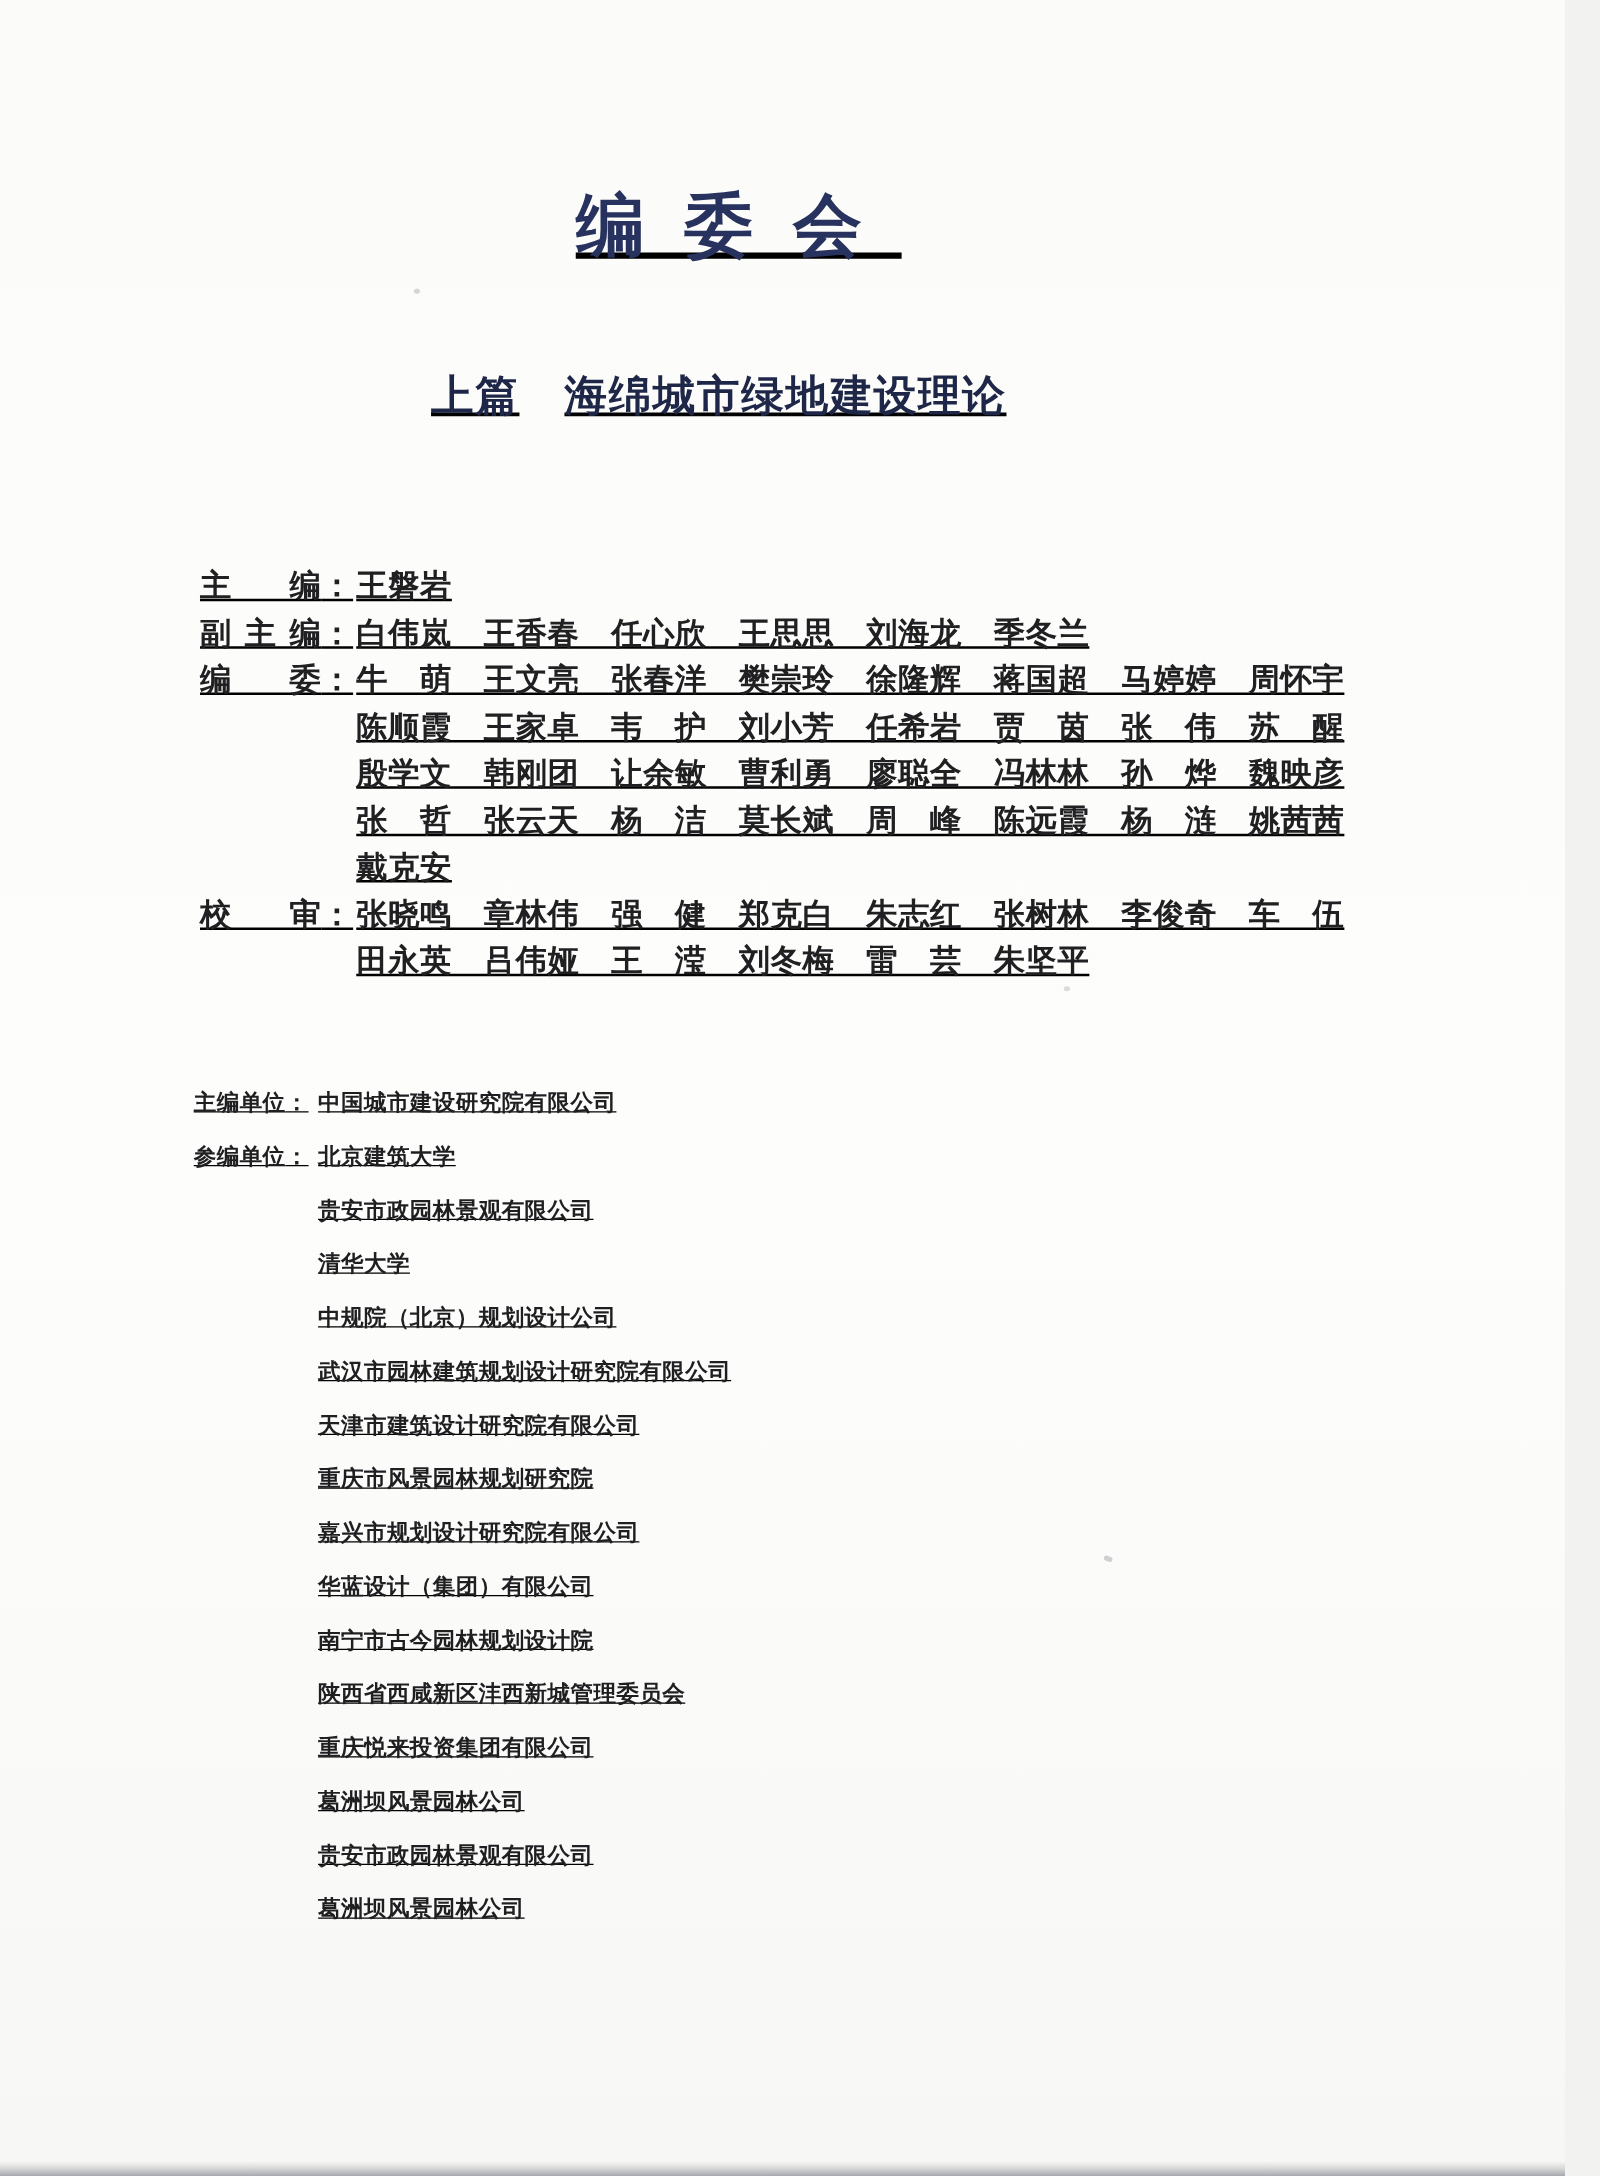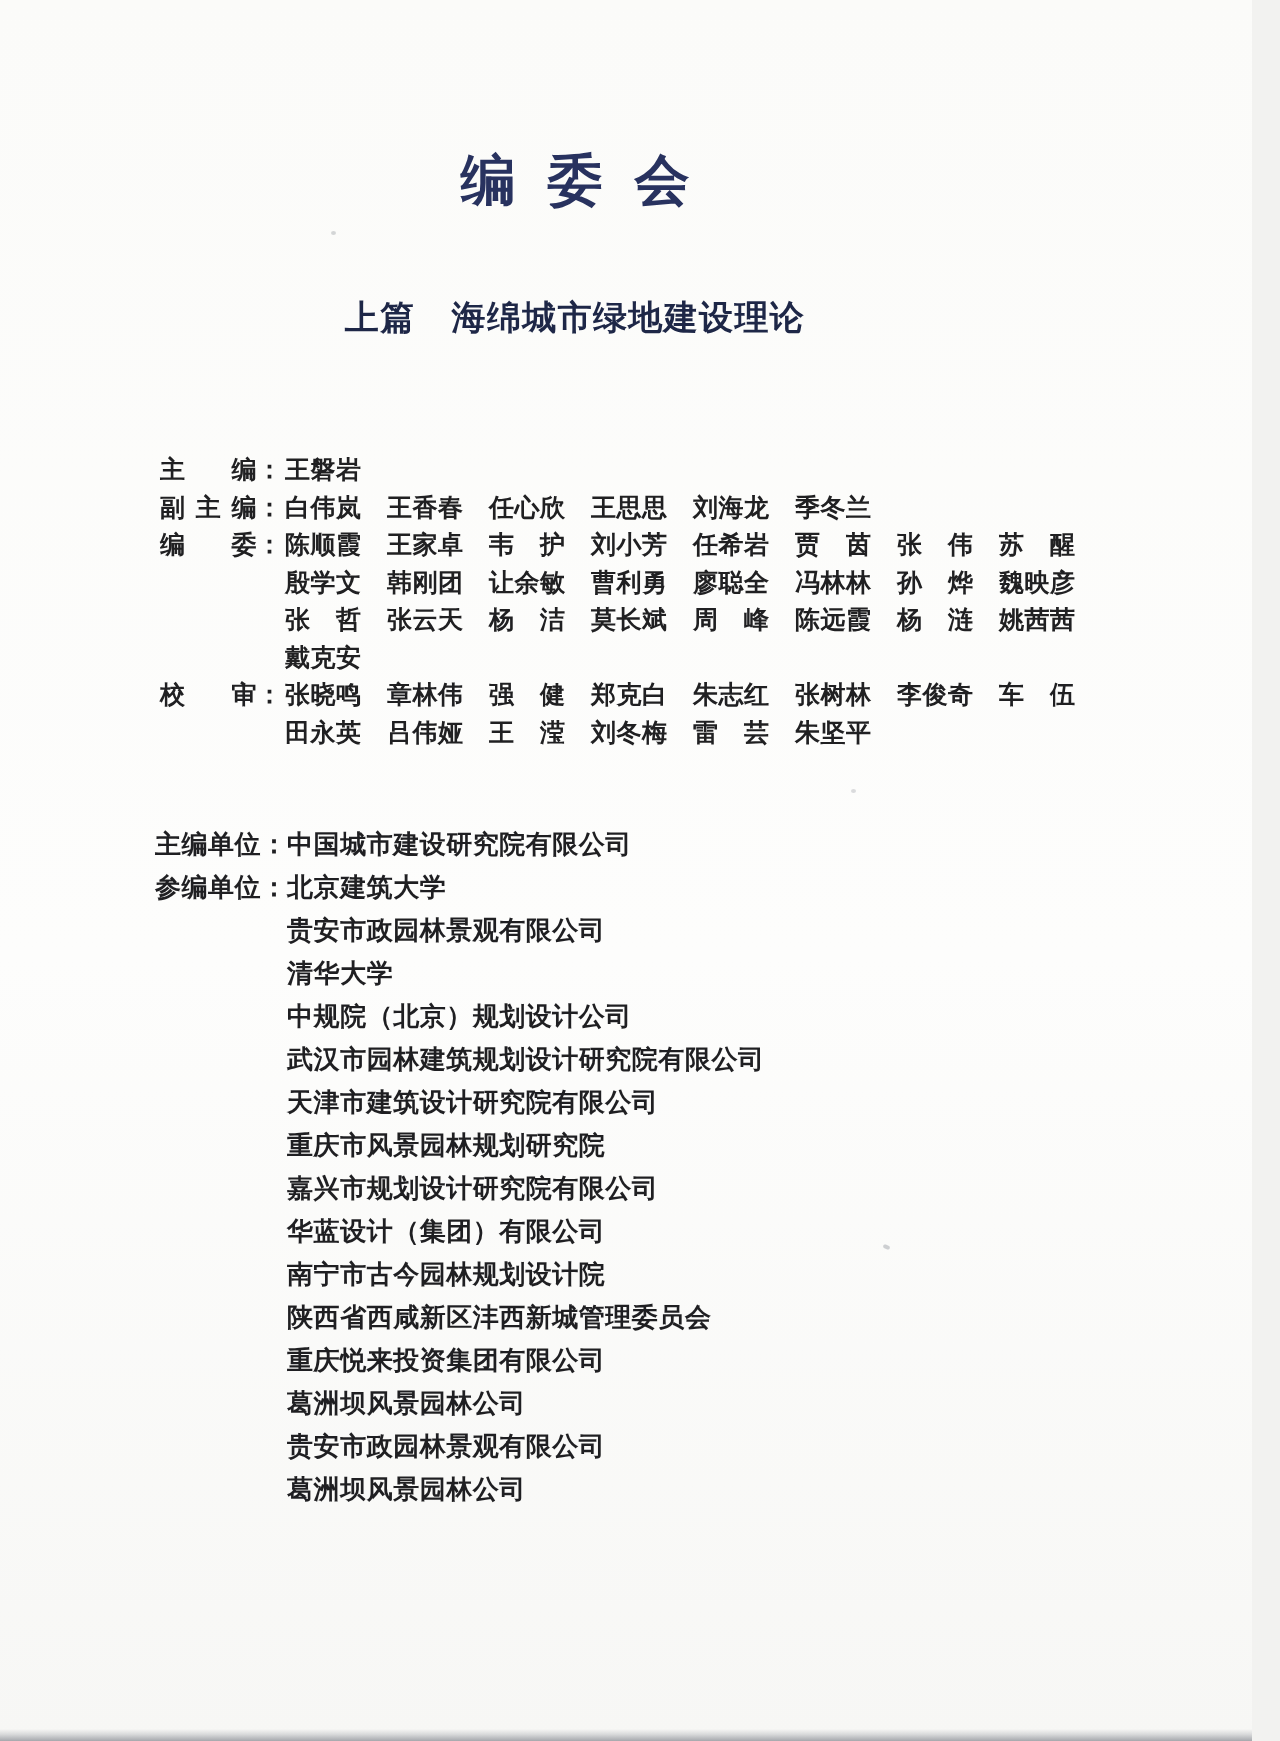--- a/index.html
+++ b/index.html
@@ -4,20 +4,21 @@
 <style>
   html,body{margin:0;padding:0;}
   body{
     width:1280px;height:1741px;
     font-family:"Liberation Sans","DejaVu Sans",sans-serif;
     background:#f2f2f0;
   }
   .page{
     position:relative;width:1252px;height:1741px;overflow:hidden;
     background:linear-gradient(180deg,#fbfbf9 0%,#fdfdfc 55%,#f7f7f5 100%);
+    text-decoration:underline;
   }
   
   .title{
     margin:152px 0 0 155px;width:840px;
     text-align:center;
     font-family:"Liberation Serif","DejaVu Serif",serif;
     font-weight:700;font-size:55px;line-height:1.05;
     letter-spacing:0.58em;text-indent:0.58em;
     color:#28325f;
   }
@@ -38,21 +39,21 @@
   .clabel{
     display:inline-block;width:97px;
     text-align:justify;text-align-last:justify;
     flex:0 0 auto;
   }
   .colon{flex:0 0 auto;display:inline-block;width:22px;margin-right:6px;}
   .names{flex:1 1 auto;}
   
   .units{
     margin:72px 0 0 155px;
-    font-size:26px;font-weight:700;line-height:43px;
+    font-size:18px;font-weight:700;line-height:43px;
     color:#1f1f22;letter-spacing:0.02em;
   }
   .urow{display:flex;align-items:flex-start;}
   .ulabel{flex:0 0 auto;}
   .ucolon{flex:0 0 auto;display:inline-block;width:24px;margin-right:2px;}
   .uvals{flex:1 1 auto;}
   
   .speck{position:absolute;border-radius:50%;background:#8a8f96;}
   .speck-1{left:331px;top:231px;width:5px;height:4px;opacity:.35;}
   .speck-2{left:851px;top:789px;width:5px;height:4px;opacity:.30;}
@@ -89,20 +90,21 @@
         <span class="colon">：</span>
       <div class="names">
         <div>白伟岚　王香春　任心欣　王思思　刘海龙　季冬兰</div>
       </div>
     </div>
 
     <div class="crow">
       <span class="clabel">编委</span>
         <span class="colon">：</span>
       <div class="names">
+        <div>牛　萌　王文亮　张春洋　樊崇玲　徐隆辉　蒋国超　马婷婷　周怀宇</div>
         <div>陈顺霞　王家卓　韦　护　刘小芳　任希岩　贾　茵　张　伟　苏　醒</div>
         <div>殷学文　韩刚团　让余敏　曹利勇　廖聪全　冯林林　孙　烨　魏映彦</div>
         <div>张　哲　张云天　杨　洁　莫长斌　周　峰　陈远霞　杨　涟　姚茜茜</div>
         <div>戴克安</div>
       </div>
     </div>
 
     <div class="crow">
       <span class="clabel">校审</span>
         <span class="colon">：</span>

